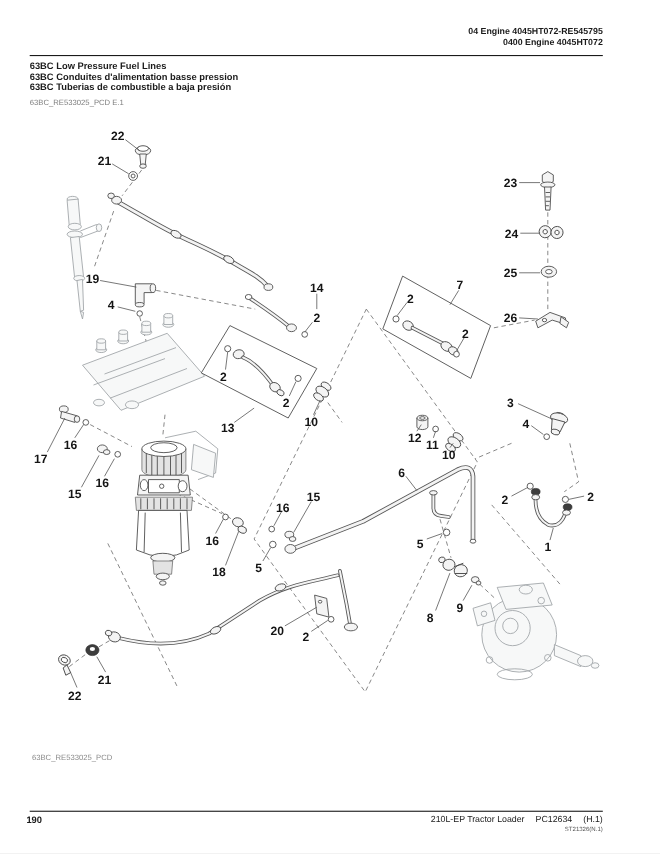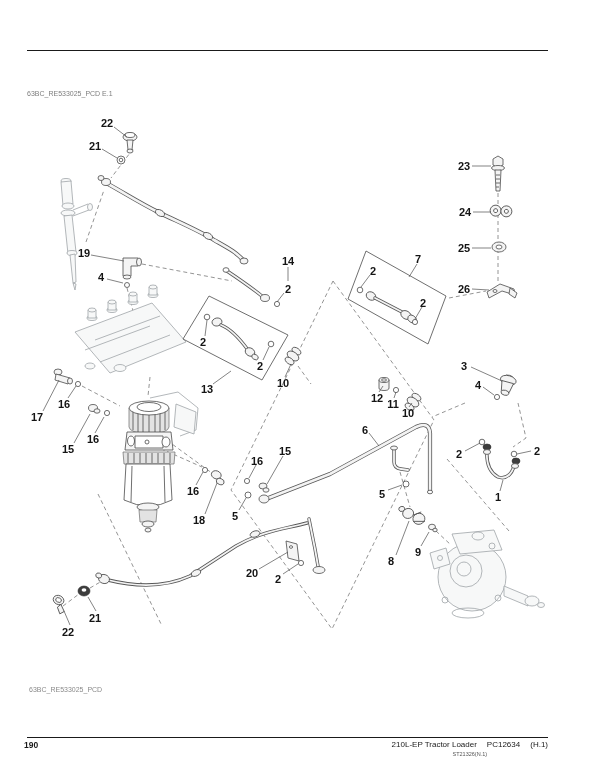--- a/index.html
+++ b/index.html
@@ -11,21 +11,21 @@
   .hdr-rule{position:absolute;top:50px;left:27px;width:521px;height:0;
             border-top:1.6px solid #1a1a1a;}
   
   .titles{position:absolute;top:56px;left:27px;font-weight:bold;font-size:8.5px;line-height:9.6px;}
   .figref{position:absolute;top:90px;left:27px;font-size:7px;color:#7d7d7d;}
   
   .caption{position:absolute;top:686px;left:29px;font-size:7px;color:#8a8a8a;}
   .ftr-rule{position:absolute;top:737px;left:27px;width:521px;height:0;
             border-top:1.4px solid #1a1a1a;}
   .pageno{position:absolute;top:740px;left:24px;font-size:8.5px;font-weight:bold;}
-  .ftr-right{position:absolute;top:740px;right:52px;text-align:center;font-size:8px;line-height:9px;}
+  .ftr-right{position:absolute;top:740px;right:52px;text-align:right;font-size:8px;line-height:9px;}
   .ftr-right .gap{display:inline-block;width:10px;}
   .ftr-sub{font-size:5.5px;color:#555;margin-top:1px;}
   
   svg.diagram{position:absolute;left:0;top:0;}
   .ln{stroke:#4a4a4a;stroke-width:.8;fill:none}
   .lnf{stroke:#4a4a4a;stroke-width:.8;fill:#f4f4f4}
   .lnw{stroke:#4a4a4a;stroke-width:.8;fill:#ffffff}
   .rib{stroke:#6a6a6a;stroke-width:.7;fill:#e3e3e3}
   .ghost{stroke:#a0a5a8;stroke-width:.8;fill:none}
   .ghostf{stroke:#a0a5a8;stroke-width:.8;fill:#f7f8f8}
@@ -363,22 +363,31 @@
         <text x="498" y="501" class="callout">1</text>
         <text x="391" y="565" class="callout">8</text>
         <text x="418" y="556" class="callout">9</text>
         <text x="252" y="577" class="callout">20</text>
         <text x="278" y="583" class="callout">2</text>
         <text x="95" y="622" class="callout">21</text>
         <text x="68" y="636" class="callout">22</text>
       </g>
   </svg>
 
+  <div class="hdr">
+    <div>04 Engine 4045HT072-RE545795</div>
+    <div>0400 Engine 4045HT072</div>
+  </div>
   <div class="hdr-rule"></div>
 
+  <div class="titles">
+    <div>63BC Low Pressure Fuel Lines</div>
+    <div>63BC Conduites d'alimentation basse pression</div>
+    <div>63BC Tuberias de combustible a baja presión</div>
+  </div>
   <div class="figref">63BC_RE533025_PCD E.1</div>
 
   <div class="caption">63BC_RE533025_PCD</div>
 
   <div class="ftr-rule"></div>
   <div class="pageno">190</div>
   <div class="ftr-right">
     <div>
       <span>210L-EP Tractor Loader</span><span class="gap"></span><span>PC12634</span><span class="gap"></span><span>(H.1)</span>
     </div>

